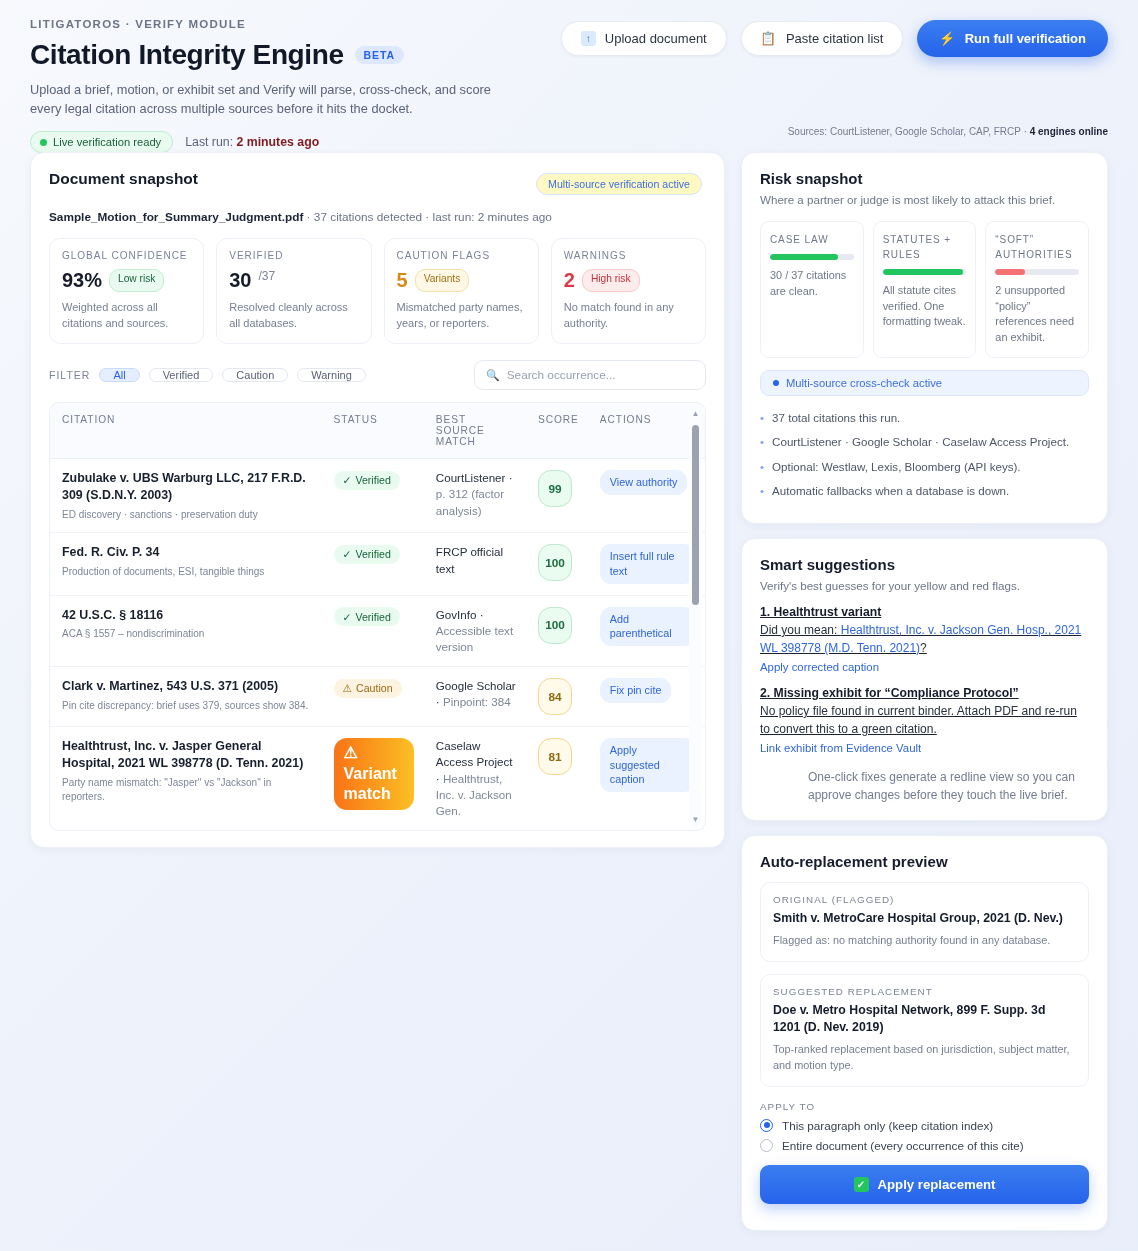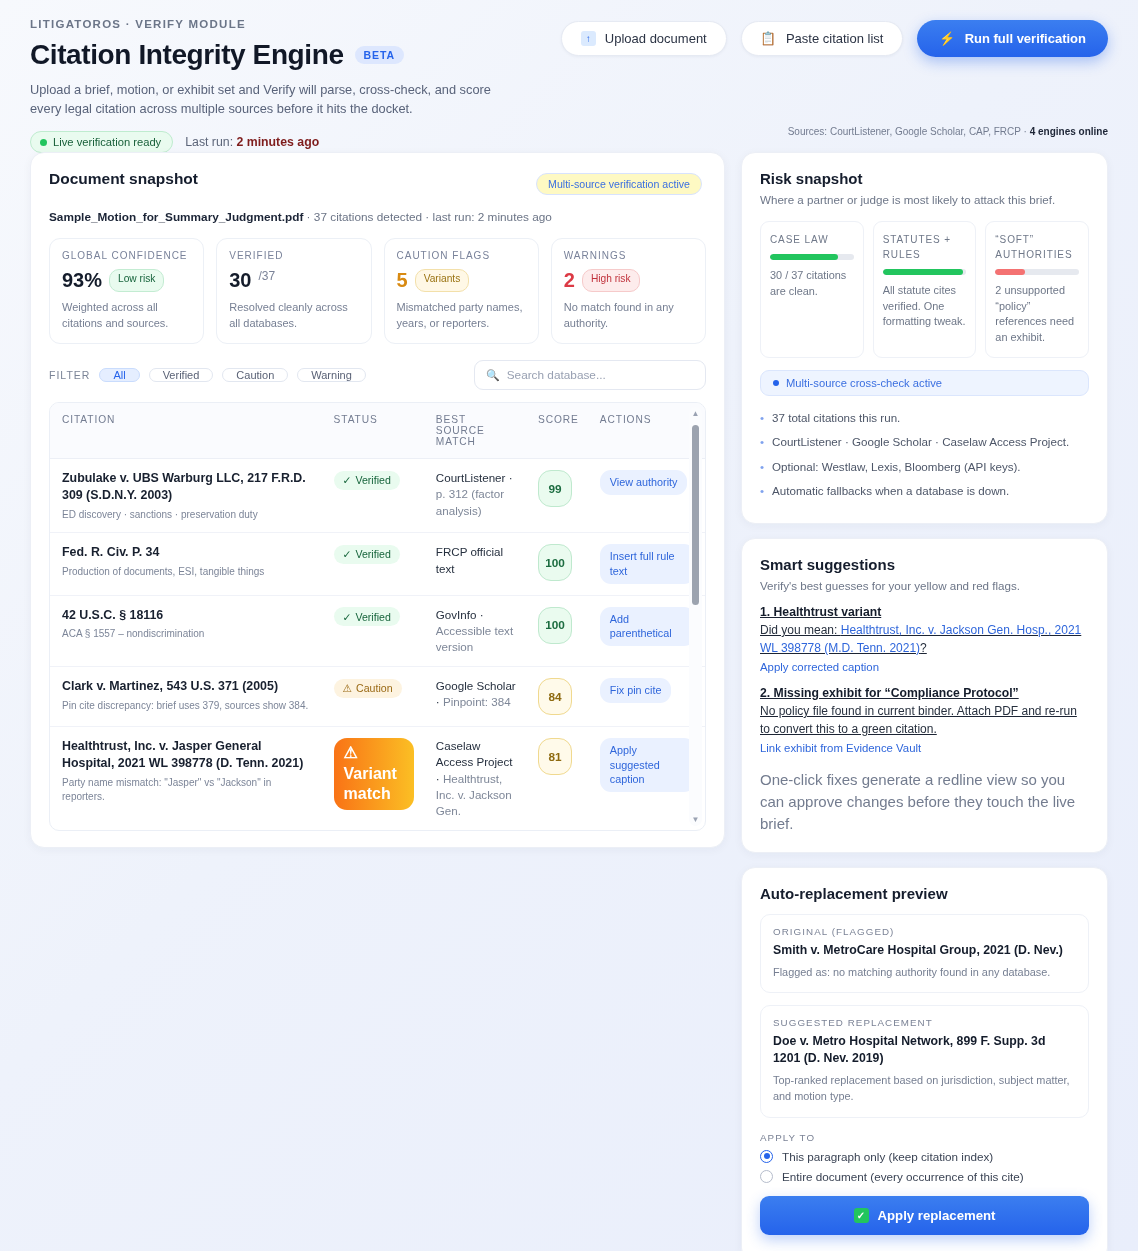--- a/index.html
+++ b/index.html
@@ -203,21 +203,21 @@
   }
   .bullet i { color: #7fa2ee; font-style: normal; }
 
   .sg-item { margin-top: 11px; text-decoration: underline; }
   .sg-head { font-size: 12.2px; font-weight: 700; color: #141c2b; }
   .sg-body { margin-top: 3px; font-size: 12px; color: #28313f; line-height: 1.45; }
   .sg-body a { color: #2f66db; text-decoration: none; }
   .sg-link {
     display: inline-block; margin-top: 4px; font-size: 11.4px; color: #2f66db; cursor: pointer;
   }
-  .sg-foot { margin-top: 13px; font-size: 15px; color: #737c8f; line-height: 1.48; }
+  .sg-foot { margin-top: 13px; font-size: 12px; color: #737c8f; line-height: 1.48; margin-left: 48px; }
 
   .ar-box {
     margin-top: 12px; border: 1px solid #eef1f7; border-radius: 10px; padding: 11px 12px 12px;
   }
   .ar-label {
     font-size: 9.8px; letter-spacing: 1.05px; color: #79melt; color: #7a melt; color:#7a melt;
     color: #7b8396; text-transform: uppercase;
   }
   .ar-cite { margin-top: 5px; font-size: 12.3px; font-weight: 700; color: #141c2b; line-height: 1.38; }
   .ar-note { margin-top: 6px; font-size: 10.9px; color: #767f92; line-height: 1.45; }
@@ -334,21 +334,21 @@
       </div>
 
       <div class="filterbar">
         <span class="filter-label">FILTER</span>
         <span class="chip active">All</span>
         <span class="chip">Verified</span>
         <span class="chip">Caution</span>
         <span class="chip">Warning</span>
         <div class="search-box">
           <span class="ico-search">🔍</span>
-          <span class="ph">Search database...</span>
+          <span class="ph">Search occurrence...</span>
         </div>
       </div>
 
       <div class="tablewrap">
         <table>
           <colgroup>
             <col style="width:255px">
               <col style="width:96px">
               <col style="width:96px">
             <col style="width:58px">

